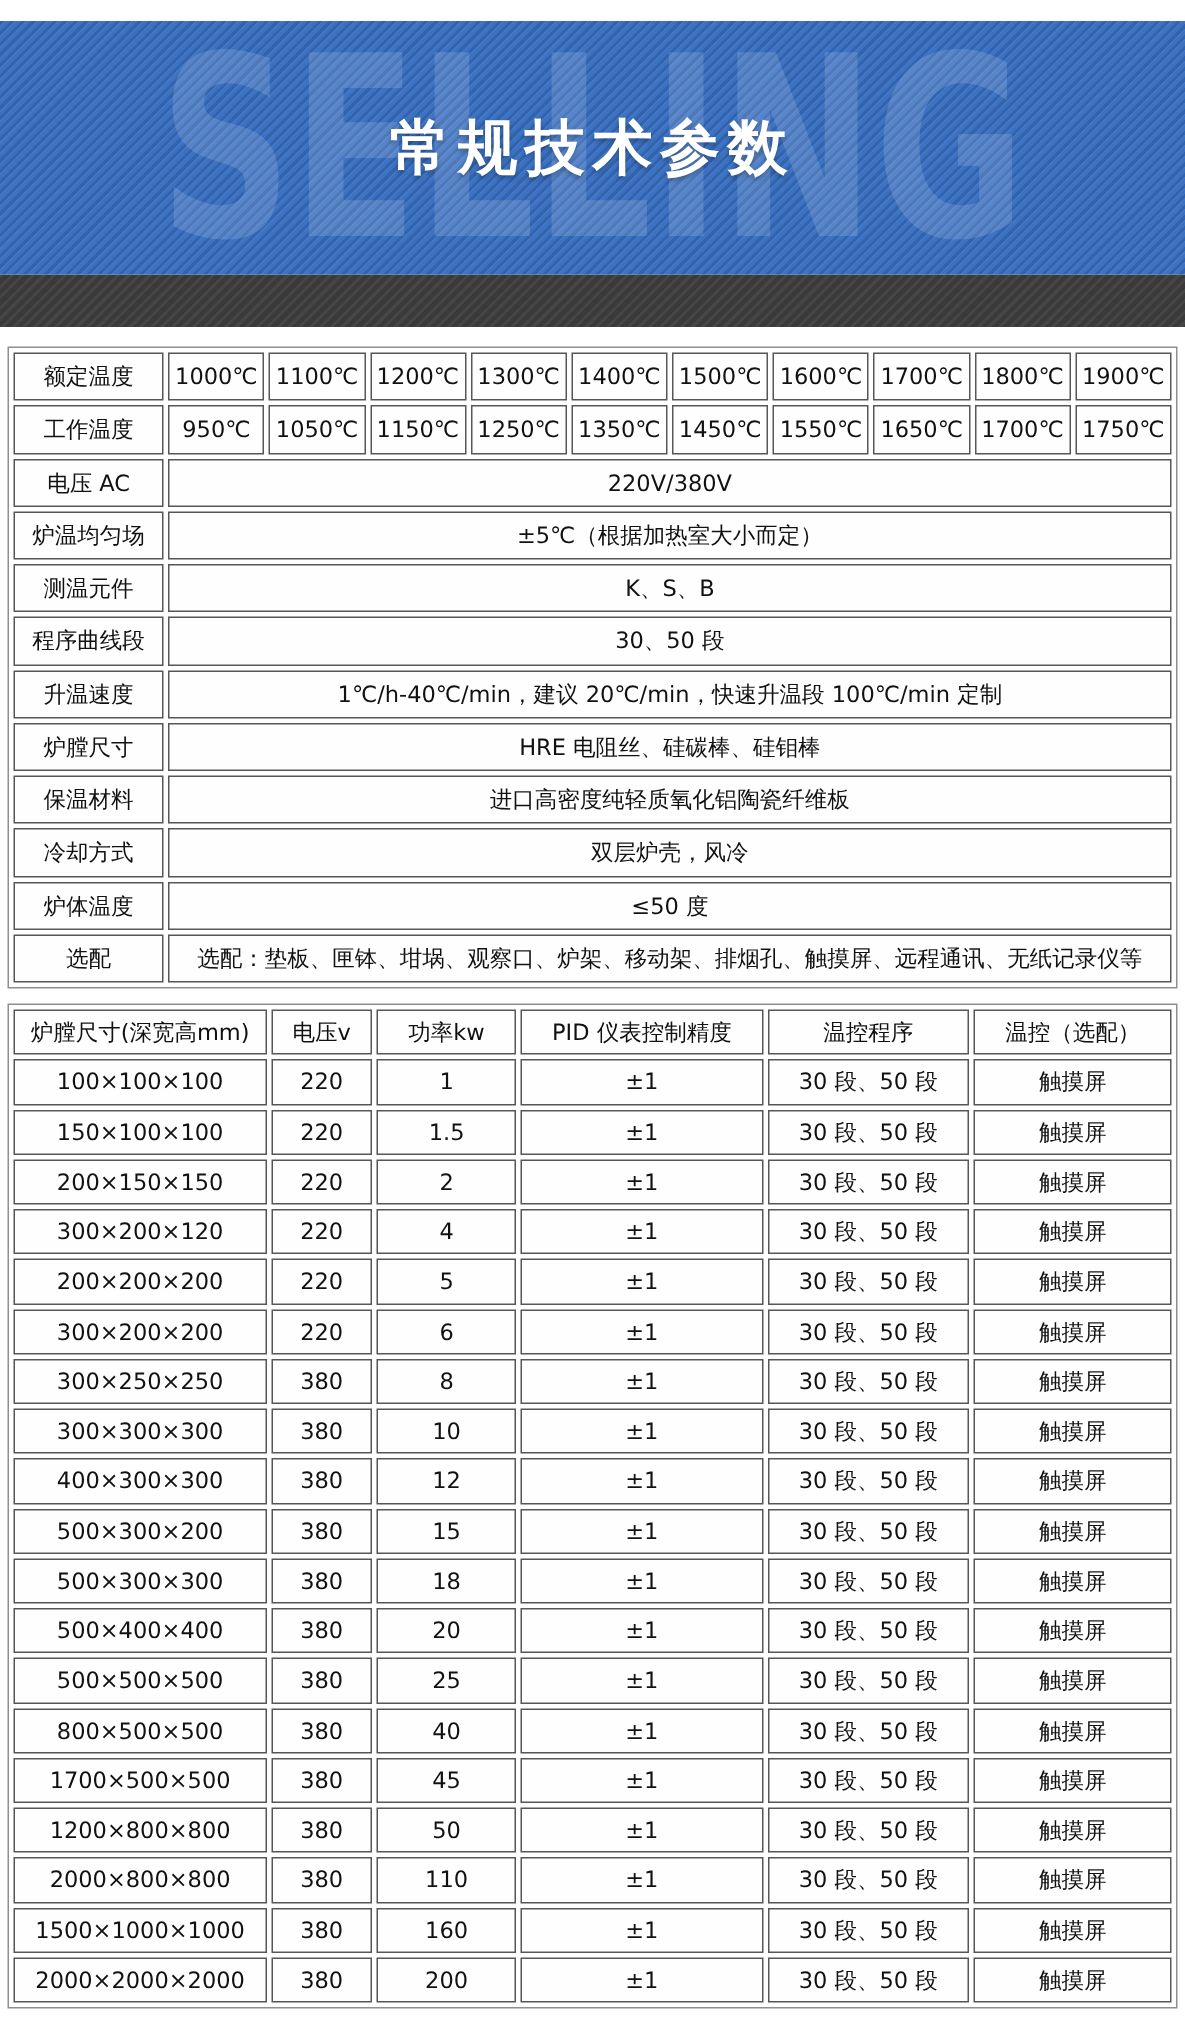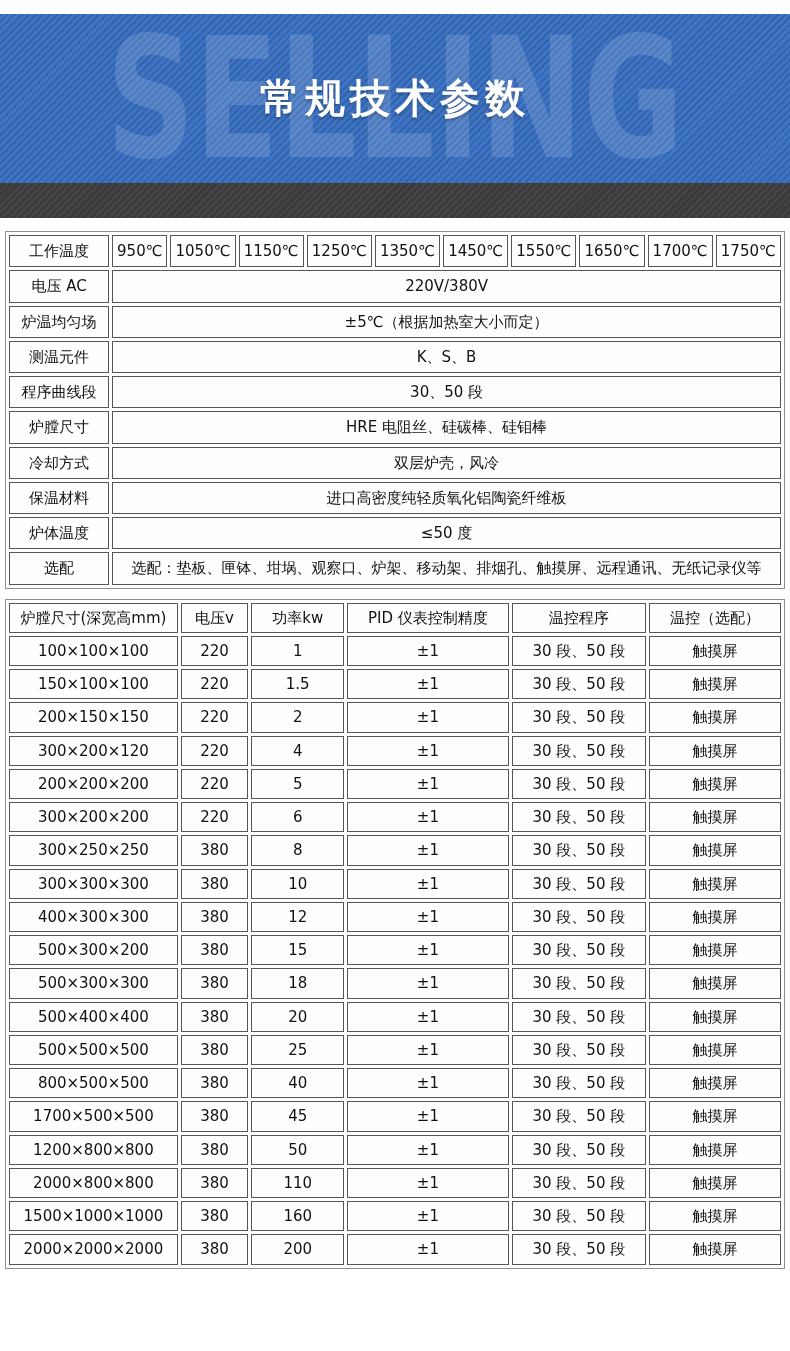--- a/index.html
+++ b/index.html
@@ -74,20 +74,33 @@
 <header class="banner">
   <div class="banner-watermark">SELLING</div>
   <h1 class="banner-title">常规技术参数</h1>
 </header>
 <div class="dark-strip"></div>
 
 <main>
 
   <table id="spec-table">
     <tbody>
+        <tr>
+          <td class="label-cell">额定温度</td>
+          <td>1000℃</td>
+          <td>1100℃</td>
+          <td>1200℃</td>
+          <td>1300℃</td>
+          <td>1400℃</td>
+          <td>1500℃</td>
+          <td>1600℃</td>
+          <td>1700℃</td>
+          <td>1800℃</td>
+          <td>1900℃</td>
+        </tr>
         <tr>
           <td class="label-cell">工作温度</td>
           <td>950℃</td>
           <td>1050℃</td>
           <td>1150℃</td>
           <td>1250℃</td>
           <td>1350℃</td>
           <td>1450℃</td>
           <td>1550℃</td>
           <td>1650℃</td>
@@ -104,30 +117,34 @@
         </tr>
         <tr>
           <td class="label-cell">测温元件</td>
           <td colspan="10">K、S、B</td>
         </tr>
         <tr>
           <td class="label-cell">程序曲线段</td>
           <td colspan="10">30、50 段</td>
         </tr>
         <tr>
+          <td class="label-cell">升温速度</td>
+          <td colspan="10">1℃/h-40℃/min，建议 20℃/min，快速升温段 100℃/min 定制</td>
+        </tr>
+        <tr>
           <td class="label-cell">炉膛尺寸</td>
           <td colspan="10">HRE 电阻丝、硅碳棒、硅钼棒</td>
         </tr>
         <tr>
+          <td class="label-cell">保温材料</td>
+          <td colspan="10">进口高密度纯轻质氧化铝陶瓷纤维板</td>
+        </tr>
+        <tr>
           <td class="label-cell">冷却方式</td>
           <td colspan="10">双层炉壳，风冷</td>
-        </tr>
-        <tr>
-          <td class="label-cell">保温材料</td>
-          <td colspan="10">进口高密度纯轻质氧化铝陶瓷纤维板</td>
         </tr>
         <tr>
           <td class="label-cell">炉体温度</td>
           <td colspan="10">≤50 度</td>
         </tr>
         <tr>
           <td class="label-cell">选配</td>
           <td colspan="10">选配：垫板、匣钵、坩埚、观察口、炉架、移动架、排烟孔、触摸屏、远程通讯、无纸记录仪等</td>
         </tr>
       </tbody>

